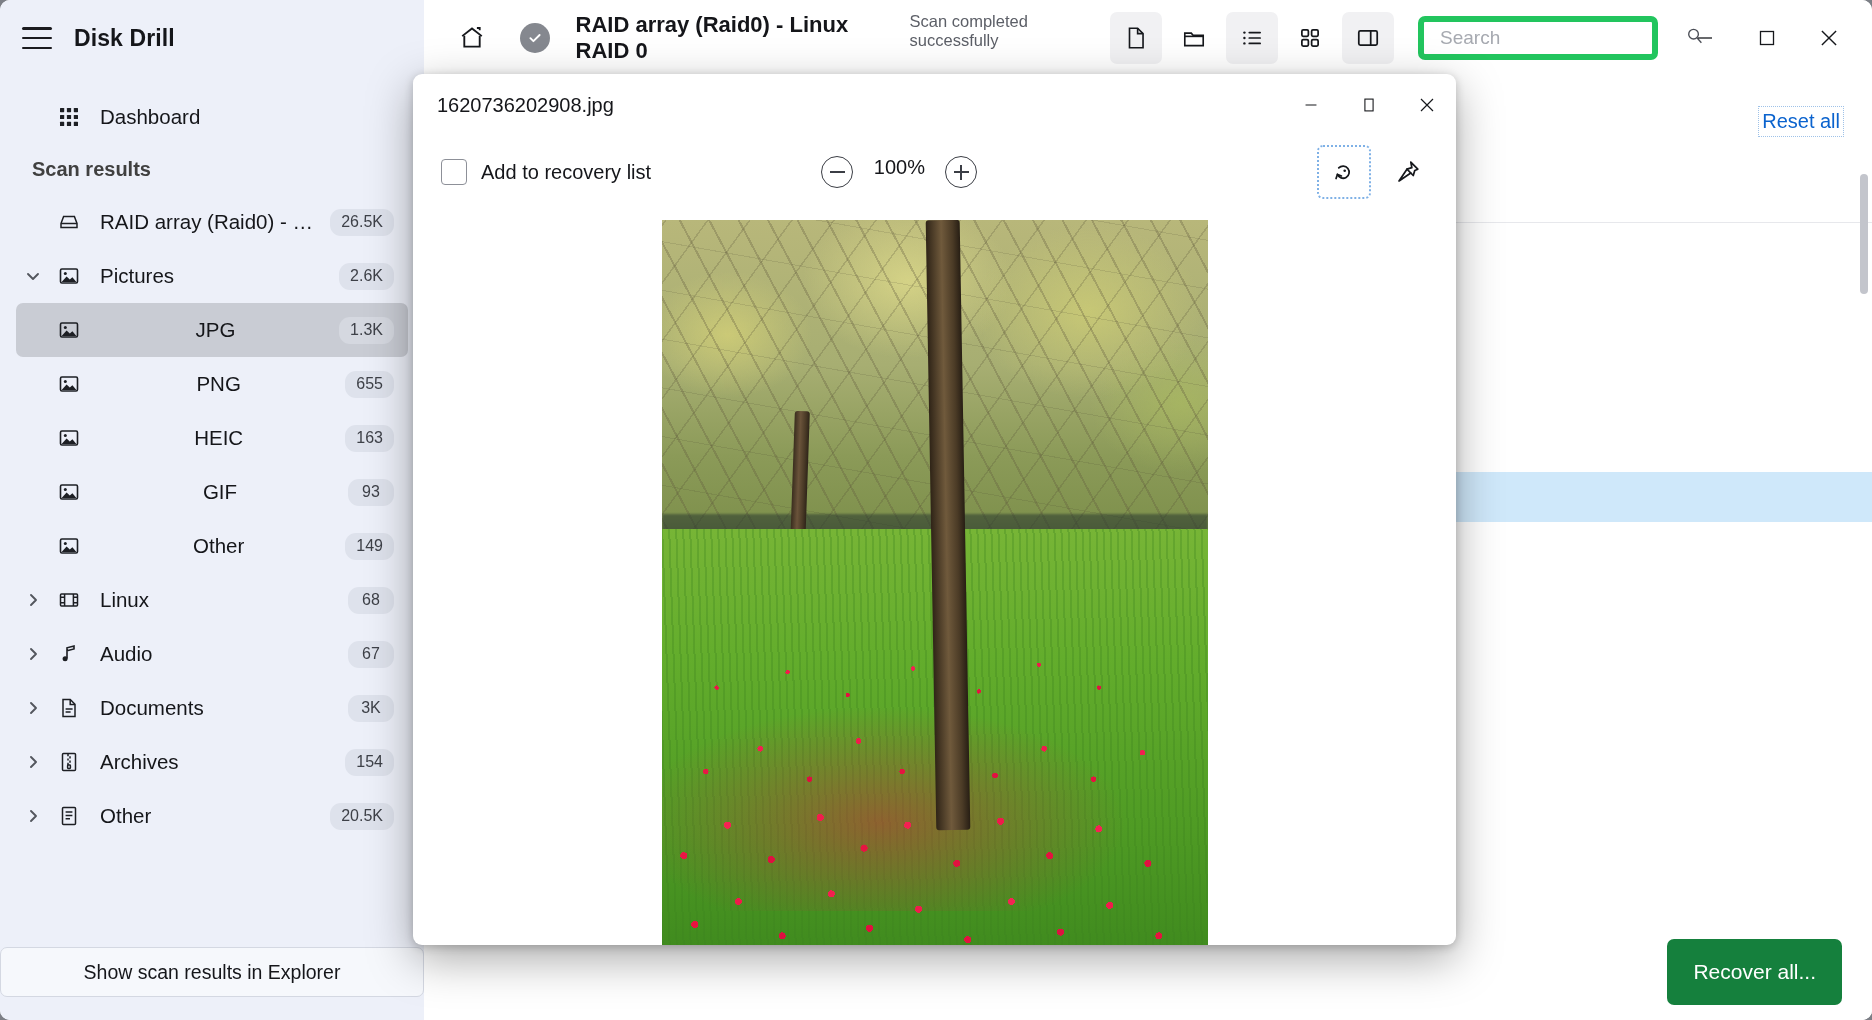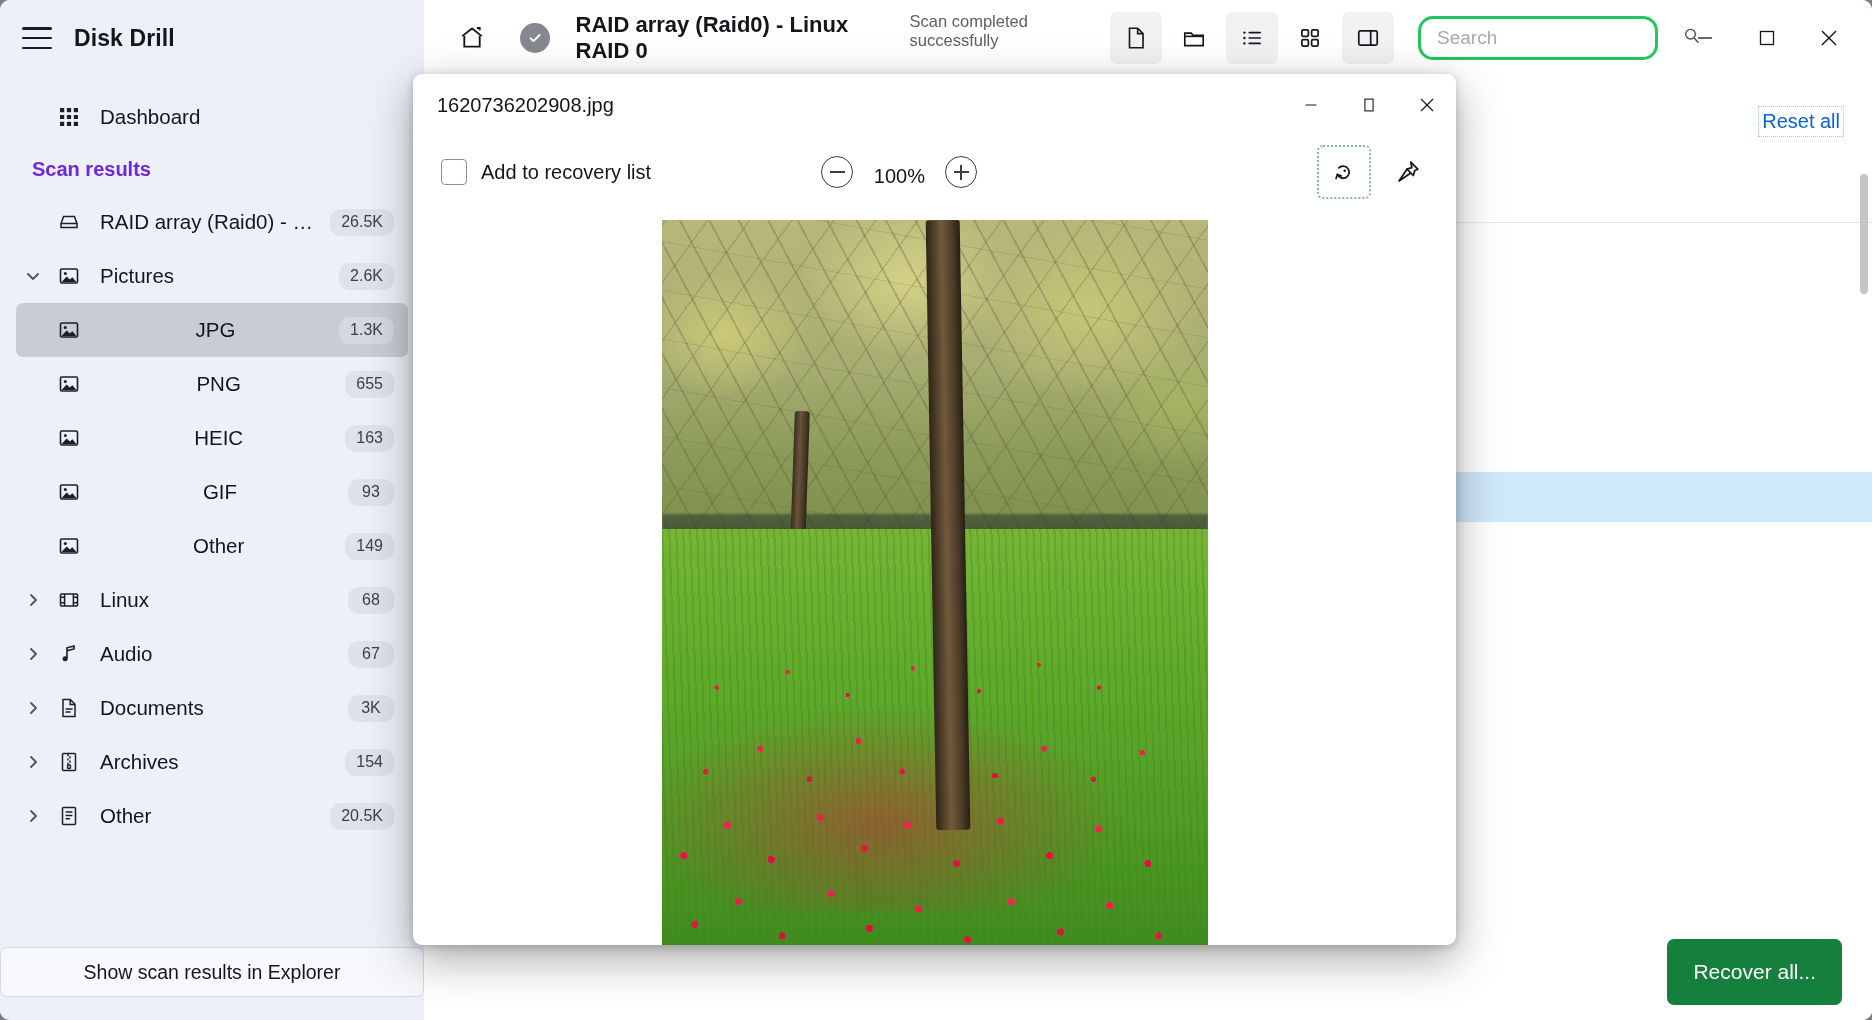--- a/index.html
+++ b/index.html
@@ -82,21 +82,21 @@
     flex: 0 0 auto;
     margin-left: 8px;
   }
   .nav-item.selected { background: #c9ccd4; }
   .nav-item.selected .badge { background: #d5d8e0; }
   .nav-item.dashboard { margin-top: 0; }
 
   .nav-depth1 .nav-label { padding-left: 12px; text-align: center; }
 
   .section-label {
-    font-size: 20px; font-weight: 600; color: #6d28d9;
+    font-size: 20px; font-weight: 600; color: #404040;
     padding: 14px 0 14px 32px;
   }
 
   .sidebar-footer {
     height: 96px;
     display: flex; align-items: center; justify-content: center;
     flex: 0 0 96px;
   }
   .explorer-btn {
     width: 452px; height: 50px;
@@ -145,21 +145,21 @@
   }
   .tool-btn {
     width: 52px; height: 52px; border-radius: 7px;
     display: flex; align-items: center; justify-content: center;
     cursor: pointer; color: #16181c;
   }
   .tool-btn.active { background: #f1f1f3; }
 
   .search-box {
     width: 240px; height: 44px;
-    border: 3px solid #22c55e; border-radius: 15px;
+    border: 6px solid #22c55e; border-radius: 7px;
     display: flex; align-items: center;
     padding: 0 12px 0 16px;
     margin-left: 18px; margin-right: 10px;
     background: #fff;
   }
   .search-box input {
     border: none; outline: none;
     font-size: 19px; font-family: inherit; color: #15161a;
     flex: 1 1 auto; background: transparent;
   }
@@ -262,21 +262,21 @@
   }
   .pv-check-wrap { display: flex; align-items: center; gap: 14px; cursor: pointer; }
   .pv-checkbox {
     width: 26px; height: 26px;
     border: 1.6px solid #8d9098; border-radius: 4px;
     background: #fff;
   }
   .pv-check-label { font-size: 20px; color: #15161a; }
   .pv-zoom {
     margin: 16px auto;
-    display: flex; align-items: flex-end; gap: 18px;
+    display: flex; align-items: flex-start; gap: 18px;
   }
   .zoom-circle {
     width: 32px; height: 32px; border-radius: 50%;
     border: 1.7px solid #3b3e45;
     display: flex; align-items: center; justify-content: center;
     cursor: pointer;
     position: relative;
   }
   .zoom-circle::before {
     content: ""; position: absolute;

